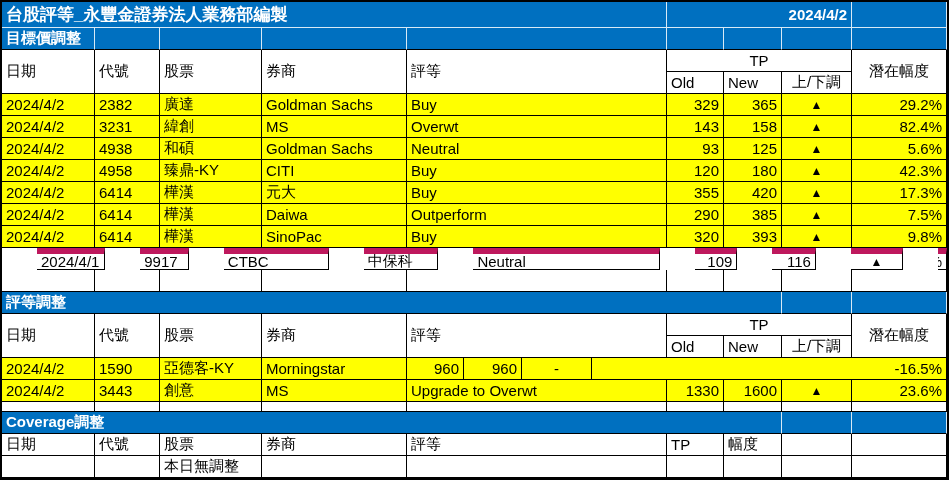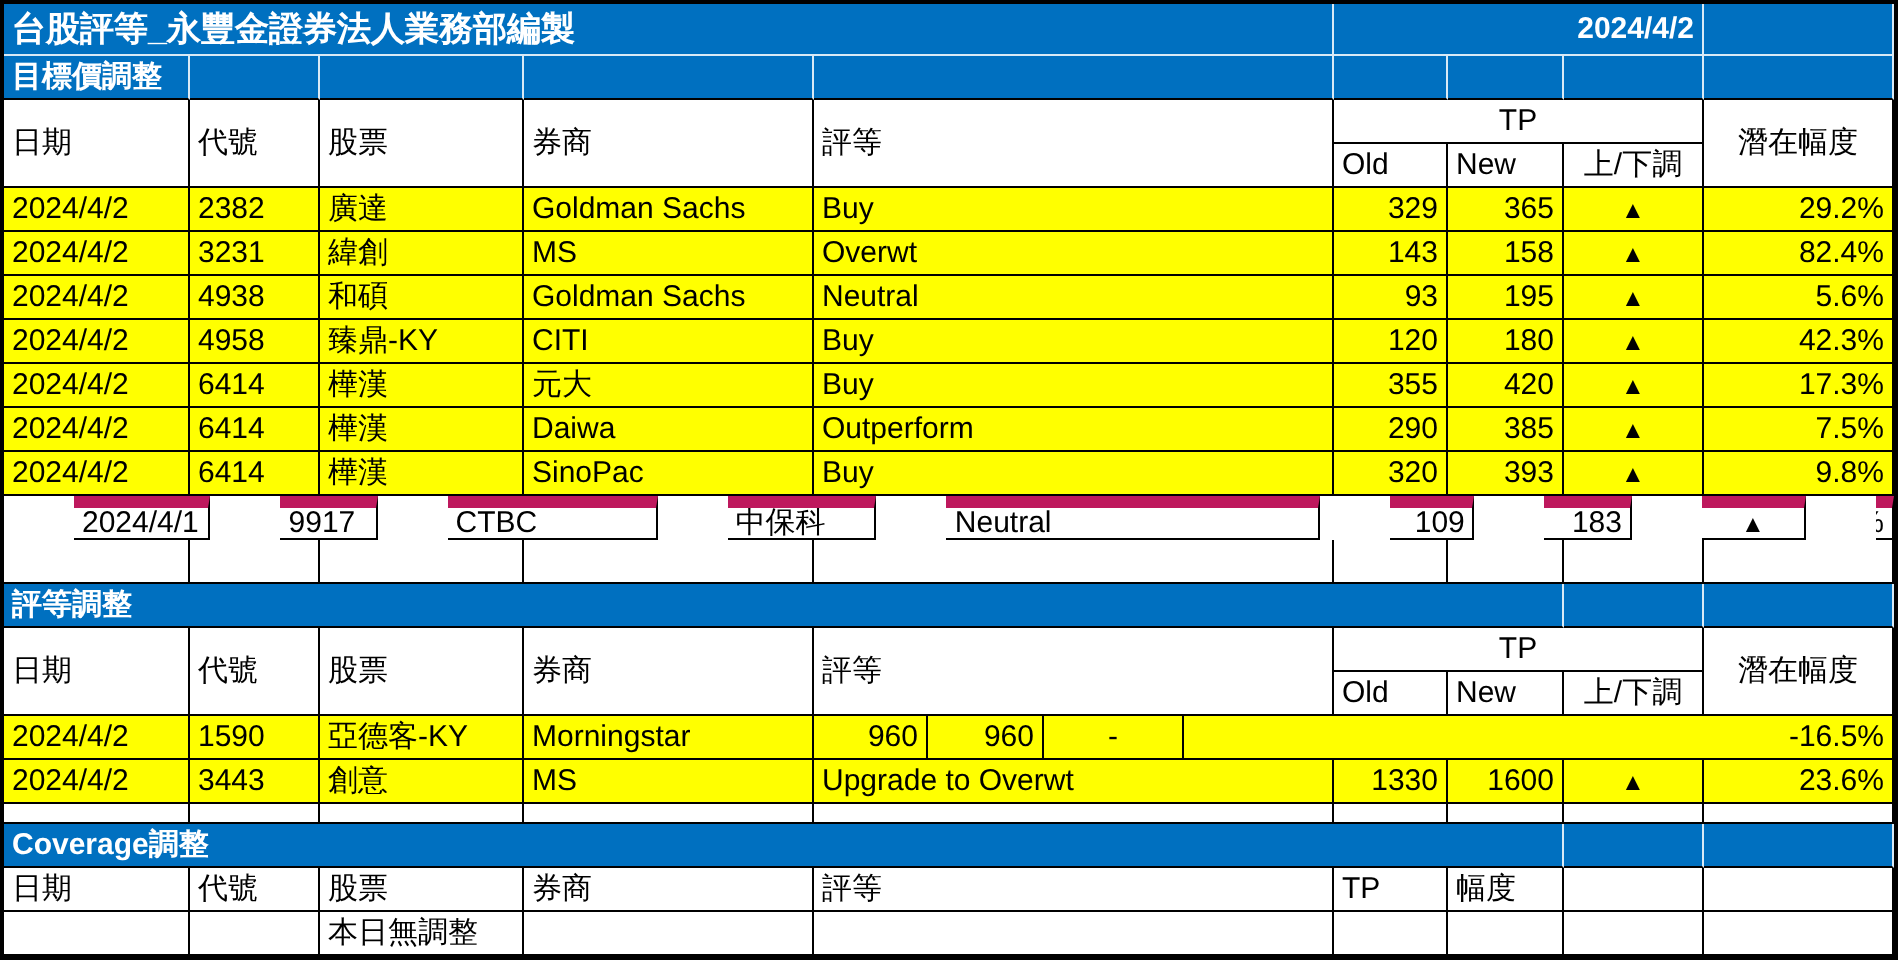--- a/index.html
+++ b/index.html
@@ -99,21 +99,21 @@
     <div class="c w-ud center tri">▲</div>
     <div class="c w-pot right">82.4%</div>
   </div>
   <div class="row hl">
     <div class="c w-date">2024/4/2</div>
     <div class="c w-code">4938</div>
     <div class="c w-stock">和碩</div>
     <div class="c w-broker">Goldman Sachs</div>
     <div class="c w-rating">Neutral</div>
     <div class="c w-old right">93</div>
-    <div class="c w-new right">195</div>
+    <div class="c w-new right">125</div>
     <div class="c w-ud center tri">▲</div>
     <div class="c w-pot right">5.6%</div>
   </div>
   <div class="row hl">
     <div class="c w-date">2024/4/2</div>
     <div class="c w-code">4958</div>
     <div class="c w-stock">臻鼎-KY</div>
     <div class="c w-broker">CITI</div>
     <div class="c w-rating">Buy</div>
     <div class="c w-old right">120</div>
@@ -154,21 +154,21 @@
     <div class="c w-ud center tri">▲</div>
     <div class="c w-pot right">9.8%</div>
   </div>
   <div class="row thicktop">
     <div class="c w-date">2024/4/1</div>
     <div class="c w-code">9917</div>
     <div class="c w-broker">CTBC</div>
     <div class="c w-stock">中保科</div>
     <div class="c w-rating">Neutral</div>
     <div class="c w-old right">109</div>
-    <div class="c w-new right">183</div>
+    <div class="c w-new right">116</div>
     <div class="c w-ud center tri">▲</div>
     <div class="c w-pot right">-5.7%</div>
   </div>
 
   <div class="row">
     <div class="c w-date"></div>
     <div class="c w-code"></div>
     <div class="c w-stock"></div>
     <div class="c w-broker"></div>
     <div class="c w-rating"></div>

